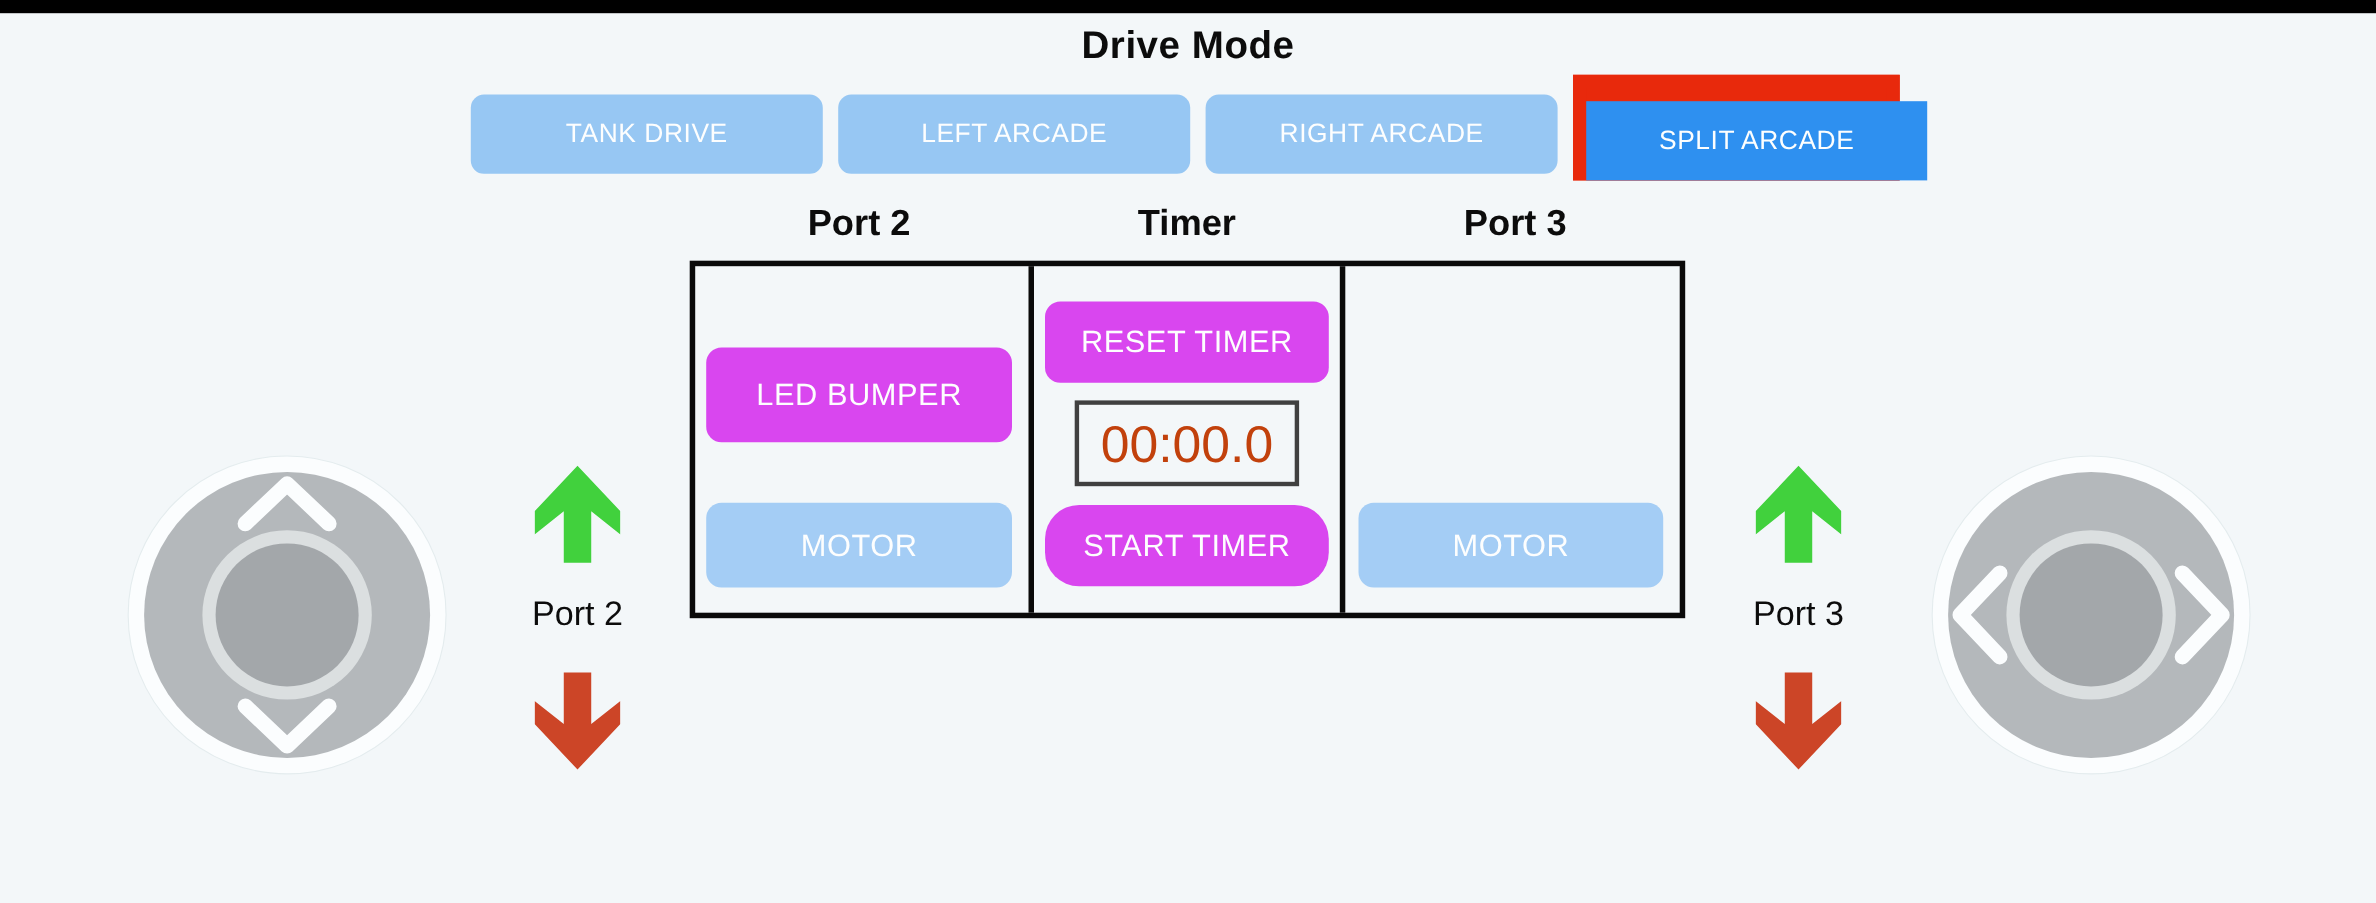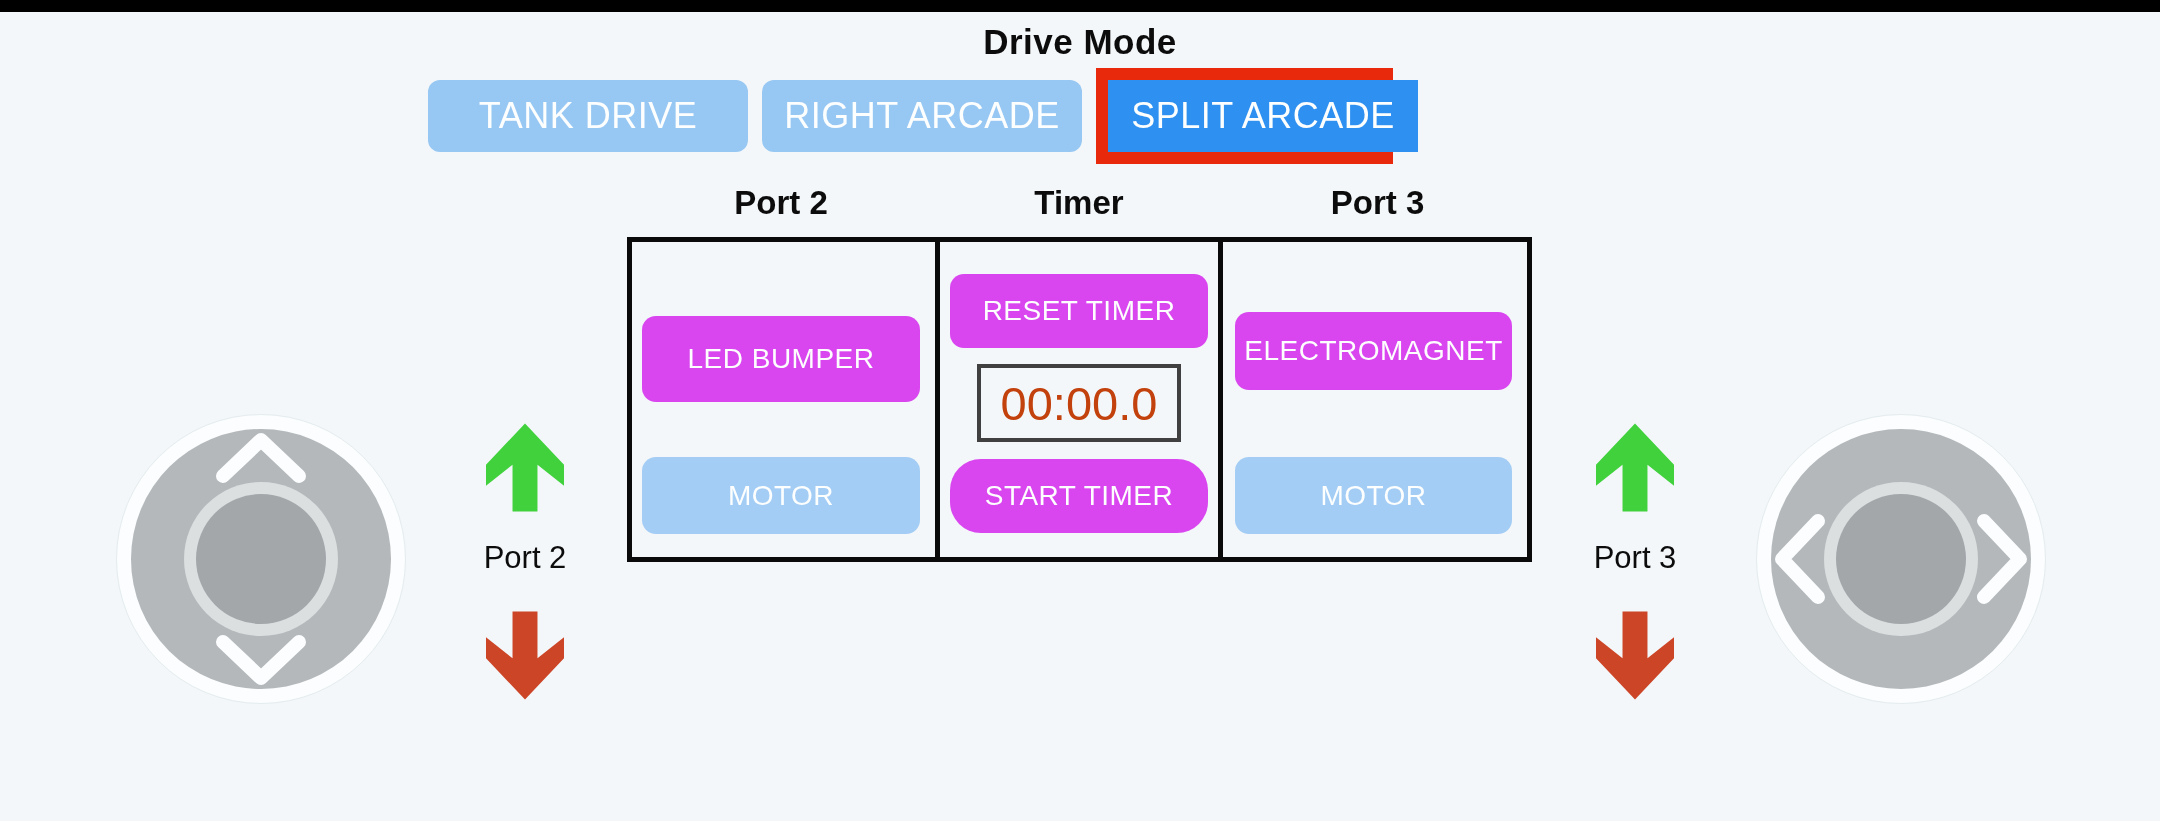--- a/index.html
+++ b/index.html
@@ -9,21 +9,21 @@
   }
   .top-bar{position:absolute;left:0;top:0;width:2160px;height:12px;background:#000;}
   .drive-title{
     position:absolute;left:0;top:22px;width:2160px;text-align:center;
     font-size:35px;font-weight:bold;color:#0c0c0c;letter-spacing:.5px;
   }
   
   .mode-row{position:absolute;left:428px;top:68px;height:96px;display:flex;gap:14px;align-items:center;}
   .mode-btn{
     width:320px;height:72px;border:none;border-radius:12px;background:#97c7f3;
-    color:#fdfefe;font-size:36px;letter-spacing:.5px;cursor:pointer;padding:0;
+    color:#fdfefe;font-size:24px;letter-spacing:.5px;cursor:pointer;padding:0;margin-top:12px;
   }
   .sel-frame{width:297px;height:96px;border:12px solid #e8290c;background:#e8290c;flex:none;}
   .sel-frame .mode-btn{width:310px;height:72px;border-radius:0;background:#2e90f0;display:block;}
   
   .col-headers{position:absolute;left:627px;top:184px;width:905px;display:flex;}
   .col-headers .hdr{font-size:33px;font-weight:bold;color:#0c0c0c;text-align:center;}
   .hdr.h1{width:308px;} .hdr.h2{width:288px;} .hdr.h3{width:309px;}
   
   .ctl-table{
     position:absolute;left:627px;top:237px;width:905px;height:325px;
@@ -70,20 +70,21 @@
 <body>
 
 <div class="stage">
 
   <div class="top-bar"></div>
 
   <div class="drive-title">Drive Mode</div>
 
   <div class="mode-row">
     <button class="mode-btn">TANK DRIVE</button>
+    <button class="mode-btn">LEFT ARCADE</button>
     <button class="mode-btn">RIGHT ARCADE</button>
     <div class="sel-frame">
       <button class="mode-btn">SPLIT ARCADE</button>
     </div>
   </div>
 
   <div class="col-headers">
     <div class="hdr h1">Port 2</div>
     <div class="hdr h2">Timer</div>
     <div class="hdr h3">Port 3</div>
@@ -93,21 +94,20 @@
     <div class="ctl-col col-a">
       <button class="pbtn on  btn-led">LED BUMPER</button>
       <button class="pbtn off btn-motor-a">MOTOR</button>
     </div>
     <div class="ctl-col col-b">
       <button class="pbtn on btn-reset">RESET TIMER</button>
       <div class="timer-display">00:00.0</div>
       <button class="pbtn on btn-start">START TIMER</button>
     </div>
     <div class="ctl-col col-c">
-      <button class="pbtn on  btn-mag">ELECTROMAGNET</button>
       <button class="pbtn off btn-motor-c">MOTOR</button>
     </div>
   </div>
 
   <svg class="ind-arrow up-left" viewBox="0 0 100 113">
     <polygon points="50,0 100,53 100,80 66,53 66,113 34,113 34,53 0,80 0,53" fill="#41d13d"></polygon>
   </svg>
   <div class="ind-label label-left">Port 2</div>
   <svg class="ind-arrow down-left" viewBox="0 0 100 113">
     <polygon points="50,113 0,60 0,33 34,60 34,0 66,0 66,60 100,33 100,60" fill="#cc4527"></polygon>

